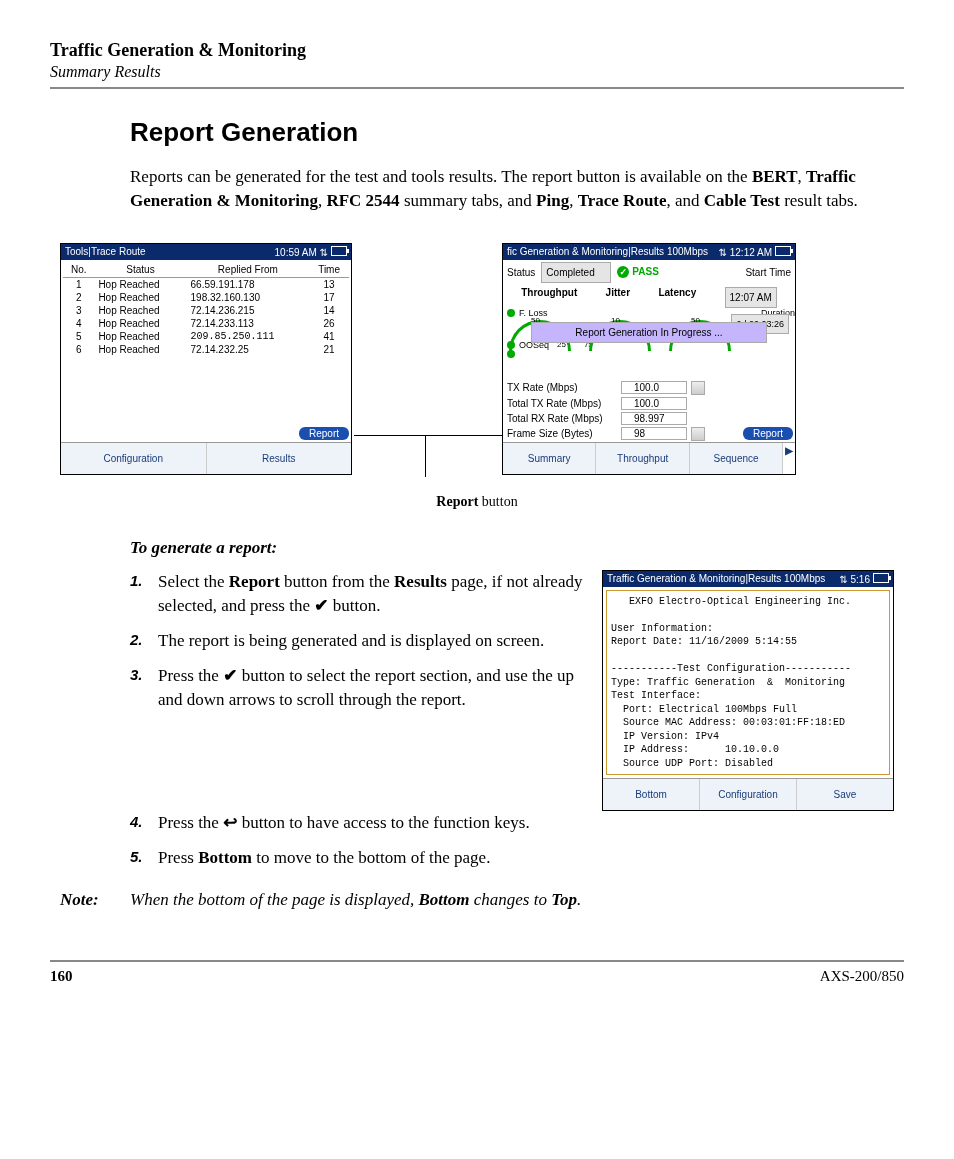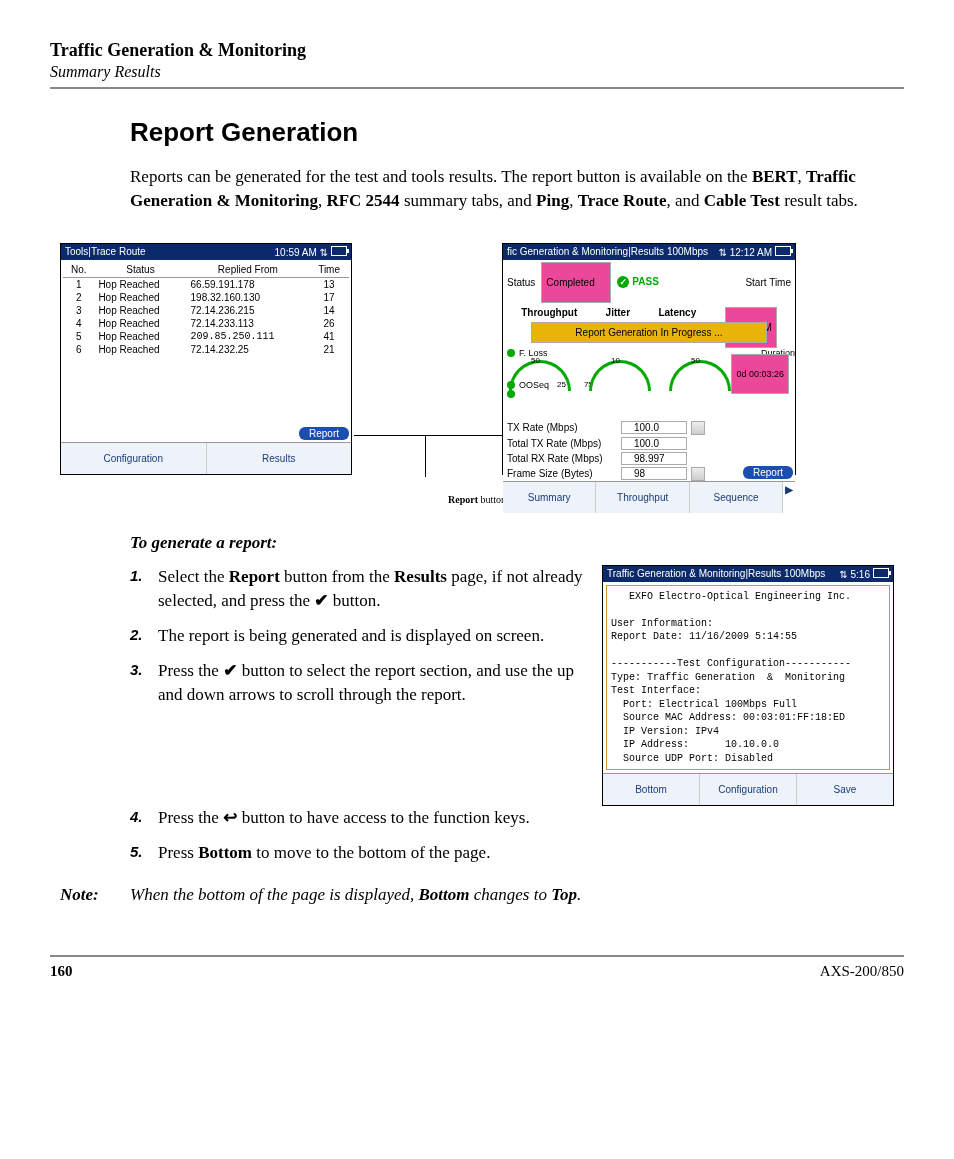--- a/index.html
+++ b/index.html
@@ -22,36 +22,36 @@
   .screen-body{flex:1;background:#fff;padding:2px}
   .trace-table{width:100%;border-collapse:collapse;font-size:10px;text-align:center}
   .trace-table th{font-weight:normal;border-bottom:1px solid #999;padding:2px 4px;background:#fff}
   .trace-table td{padding:1px 4px}
   .bottom-tabs{display:flex;border-top:1px solid #999}
   .tab{flex:1;text-align:center;padding:10px 2px;background:#eef3fa;color:#1a3b7a;border-right:1px solid #ccc;font-size:10px}
   .tab:last-child{border-right:none}
   .report-btn-row{text-align:right;padding:2px}
   .report-btn{display:inline-block;background:#1a4fb0;color:#fff;border-radius:6px;padding:1px 10px;font-size:10px}
   .monitor-top{display:flex;align-items:center;gap:6px;font-size:10px;padding:2px 4px}
-  .field-box{border:1px solid #aaa;padding:14px 4px;background:#ec4899;font-size:10px}
+  .field-box{border:1px solid #aaa;padding:4px 4px;background:#e5e5e5;font-size:10px}
   .pass{color:#0a0;font-weight:bold}
   .pass-check{display:inline-block;width:12px;height:12px;border-radius:50%;background:#0a0;color:#fff;text-align:center;line-height:12px;font-size:9px;margin-right:3px}
   .metric-headers{display:flex;justify-content:space-around;font-weight:bold;font-size:10px;padding:0 4px;margin-top:2px}
   .gauges{height:22px;position:relative;margin:0 4px}
   .gauge{position:absolute;width:56px;height:28px;border:3px solid #0a0;border-bottom:none;border-radius:56px 56px 0 0;top:2px}
   .g1{left:2px}.g2{left:82px}.g3{left:162px}
   .small-row{display:flex;align-items:center;gap:4px;font-size:9px;padding-left:4px}
   .dot{width:8px;height:8px;border-radius:50%;background:#0a0;display:inline-block}
-  .popup{position:absolute;left:28px;right:28px;top:78px;background:#eab308;border:1px solid #aaa;text-align:center;padding:4px 2px;font-size:10px}
+  .popup{position:absolute;left:28px;right:28px;top:78px;background:#c4b5fd;border:1px solid #aaa;text-align:center;padding:4px 2px;font-size:10px}
   .kv-row{display:flex;align-items:center;font-size:10px;padding:1px 4px;gap:4px}
   .kv-label{width:110px}
   .kv-val{border:1px solid #aaa;padding:0 12px;min-width:40px;display:inline-block}
   .spin{border:1px solid #aaa;width:12px;height:12px;display:inline-block;background:linear-gradient(#eee,#ccc)}
   .arrow-right{color:#1a3b7a;font-weight:bold;padding:2px}
-  .callout-label{text-align:center;font-size:10px;margin-top:2px;margin-bottom:28px;margin-left:-70px}
+  .callout-label{text-align:center;font-size:14px;margin-top:2px;margin-bottom:28px;margin-left:-70px}
   .callout-label .b{font-weight:bold}
   .subhead{font-weight:bold;font-style:italic;font-size:17px;margin-bottom:12px}
   .steps-wrap{display:flex;gap:18px;align-items:flex-start}
   .steps{font-size:17px;line-height:1.45}
   .step{display:flex;margin-bottom:10px}
   .step-num{font-weight:bold;font-style:italic;width:28px;flex-shrink:0;font-family:Verdana,Geneva,sans-serif;font-size:15px}
   .check-icon{font-weight:bold}
   .back-icon{font-weight:bold}
   .report-screen{border:1px solid #000;font-family:Tahoma,Arial,sans-serif;font-size:10px;width:290px;flex-shrink:0}
   .mono-body{font-family:"Courier New",monospace;font-size:10px;border:1px solid #cc9933;margin:3px;padding:4px;line-height:1.35;white-space:pre}

